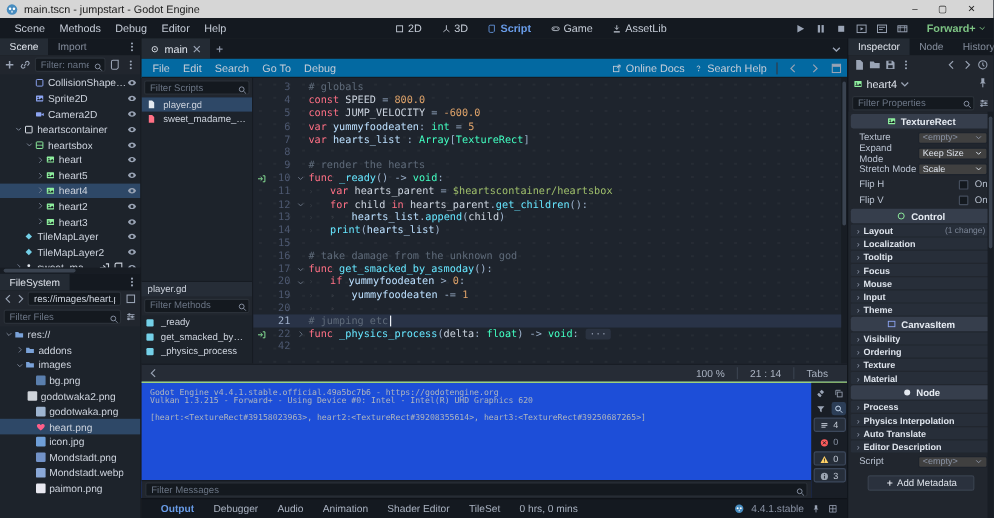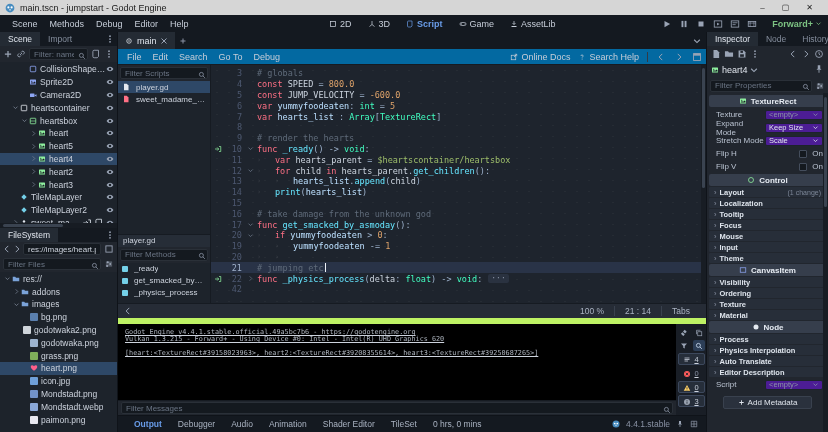--- a/index.html
+++ b/index.html
@@ -78,42 +78,42 @@
 .tk-fn{color:#66e6ff}.tk-me{color:#bce0ff}.tk-np{color:#9fbf6b}.tk-op{color:#9db2cc}.tk-tx{color:#ccd4df}
 .caret{display:inline-block;width:1.5px;height:9px;background:#eef2f8;margin-left:1px;}
 .fold-dots{margin-left:6px;background:#2a3240;color:#8a93a5;border-radius:2px;padding:0 3px;font-size:8px;line-height:9px;}
 .vscroll{position:absolute;right:0;top:0;width:5px;height:100%;background:#181d24;}
 .vthumb{position:absolute;right:1px;width:3px;background:#3a4350;border-radius:2px;}
 .status-row{height:15px;background:#262c36;border-top:1px solid #161b22;display:flex;align-items:center;padding:0 6px;color:#aab3c2;font-size:8.5px;flex:0 0 15px;}
 .status-right{margin-left:auto;display:flex;align-items:center;}
 .status-seg{padding:0 10px;border-left:1px solid #39414e;}
 .status-seg:first-child{border-left:none;}
 
-.output-panel{height:97px;flex:0 0 97px;background:#000000;display:flex;border-top:6px solid #bef264;text-decoration:underline;}
+.output-panel{height:97px;flex:0 0 97px;background:#1d4ed8;display:flex;border-top:1px solid #bef264;}
 .output-left{flex:1;display:flex;flex-direction:column;min-width:0;}
 .output-text{flex:1;padding:5px 7px;font-family:"DejaVu Sans Mono",monospace;font-size:6.8px;line-height:7px;color:#aeb5bf;white-space:pre;overflow:hidden;}
 .filter-msg-bar{height:15px;flex:0 0 15px;background:#21262e;border-top:1px solid #161b22;display:flex;align-items:center;padding:0 3px;}
 .output-tools{width:30px;flex:0 0 30px;display:flex;flex-direction:column;align-items:center;padding-top:3px;gap:2px;background:#191e26;}
 .ot-pair{display:flex;gap:3px;}
 .ot-btn{width:12px;height:11px;display:flex;align-items:center;justify-content:center;border-radius:2px;color:#9aa4b5;}
 .ot-btn.active{background:#2c3e57;color:#cfe0f5;}
 .otoggle{width:27px;height:12px;display:flex;align-items:center;justify-content:center;gap:3px;border-radius:2px;font-size:7.5px;color:#8a93a5;border:1px solid transparent;}
 .otoggle.active{background:#262e3a;border-color:#3c485c;color:#c6cdd8;}
 
 .bottombar{height:17px;flex:0 0 17px;background:#141920;display:flex;align-items:center;padding:0 8px;color:#aab3c2;border-top:1px solid #0f1319;font-size:8.5px;}
 .bb-tab{padding:0 8px;}
 .bb-tab.active{color:#699ce8;font-weight:bold;}
 .bb-right{margin-left:auto;display:flex;align-items:center;gap:6px;color:#8a93a5;}
 
 .insp-row{height:16px;display:flex;align-items:center;gap:3px;padding:0 4px;color:#aab3c2;flex:0 0 16px;}
 .insp-body{flex:1;position:relative;overflow:hidden;background:#21262e;padding-top:1px;}
 .cls-header{height:12px;background:#363e4c;display:flex;align-items:center;justify-content:center;gap:4px;font-weight:bold;color:#e6ebf2;margin:1px 2px;border-radius:2px;font-size:8px;}
 .prop-row{height:13px;display:flex;align-items:center;padding:0 5px 0 9px;font-size:8px;color:#b9c2d0;}
 .prop-ctrl{margin-left:auto;display:flex;align-items:center;gap:2px;}
-.dd{width:58px;height:10px;background:#4c1d95;border:1px solid #1d232c;border-radius:2px;display:flex;align-items:center;padding:0 3px;color:#dfe5ee;justify-content:space-between;font-size:7.5px;}
+.dd{width:58px;height:10px;background:#404040;border:1px solid #1d232c;border-radius:2px;display:flex;align-items:center;padding:0 3px;color:#dfe5ee;justify-content:space-between;font-size:7.5px;}
 .dd.empty{color:#8a93a5;}
 .chk{width:8px;height:8px;border:1px solid #444d5c;background:#14191f;border-radius:1px;display:inline-block;}
 .grp-row{height:10px;display:flex;align-items:center;gap:3px;padding:0 5px;background:#272e39;margin:1px 2px;border-radius:1px;color:#dee4ec;font-weight:bold;font-size:7.5px;}
 .grp-arrow{color:#8a93a5;font-weight:normal;}
 .grp-note{margin-left:auto;color:#7c8697;font-weight:normal;font-size:7px;}
 .add-meta{height:13px;margin:5px 16px;background:#2a313d;border:1px solid #39414e;border-radius:2px;display:flex;align-items:center;justify-content:center;gap:3px;color:#dfe4ec;font-size:8px;}
 .out-line{height:7px;}
 </style>
 </head>
 <body>
@@ -586,25 +586,20 @@
       </div>
       <div class="tree-row " style="padding-left:14px">
         <span class="expander"></span>
         <span class="thumb" style="background:#cfd4da"></span>
         <span class="tree-label">godotwaka2.png</span>
       </div>
       <div class="tree-row " style="padding-left:21px">
         <span class="expander"></span>
         <span class="thumb" style="background:#9db4d0"></span>
         <span class="tree-label">godotwaka.png</span>
-      </div>
-      <div class="tree-row " style="padding-left:21px">
-        <span class="expander"></span>
-        <span class="thumb" style="background:#7fae5a"></span>
-        <span class="tree-label">grass.png</span>
       </div>
       <div class="tree-row selected" style="padding-left:21px">
         <span class="expander"></span>
         <svg class="ic c-pink ic-sm" viewBox="0 0 16 16">
           <path d="M8 13.5C4 10.5 1.5 8 1.5 5.5 1.5 3.8 2.8 2.5 4.5 2.5c1.4 0 2.7.8 3.5 2 .8-1.2 2.1-2 3.5-2 1.7 0 3 1.3 3 3 0 2.5-2.5 5-6.5 8z"></path>
         </svg>
         <span class="tree-label">heart.png</span>
       </div>
       <div class="tree-row " style="padding-left:21px">
         <span class="expander"></span>

